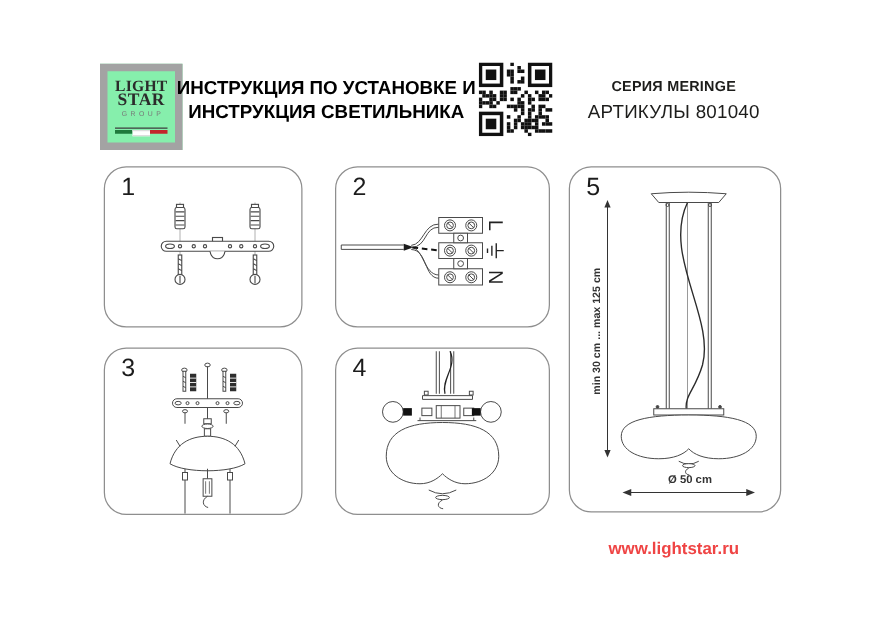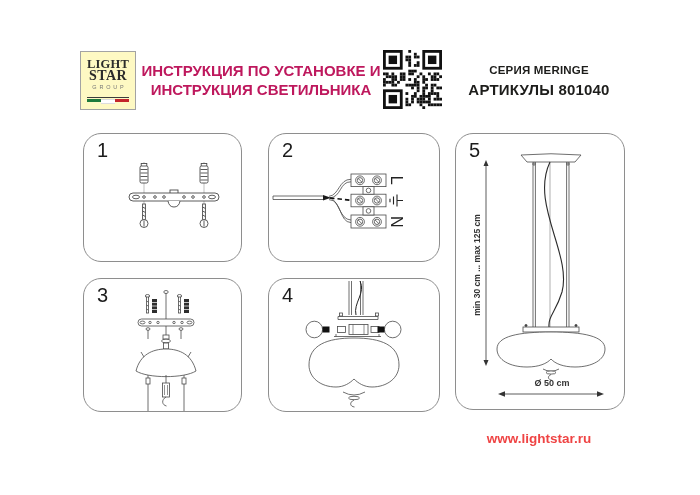--- a/index.html
+++ b/index.html
@@ -7,38 +7,38 @@
     width:700px;height:495px;position:relative;overflow:hidden;
     background:#ffffff;
     font-family:"Liberation Sans", sans-serif;
     color:#1d1d1b;
   }
   .abs{position:absolute;}
 
   
   .logo-box{
     left:80px;top:51px;width:54px;height:57px;
-    border:1px solid #a3a3a3;background:#fef9c3;text-align:center;
+    border:6px solid #a3a3a3;background:#86efac;text-align:center;
   }
   .logo-word1{font-family:"Liberation Serif",serif;font-weight:700;font-size:12.5px;line-height:11px;margin-top:7px;letter-spacing:.2px;color:#2b2b2b;}
   .logo-word2{font-family:"Liberation Serif",serif;font-weight:700;font-size:14px;line-height:12px;letter-spacing:.4px;color:#2b2b2b;}
   .logo-word3{font-size:5.5px;letter-spacing:2.8px;color:#777;margin-top:2px;text-indent:2.8px;}
   .logo-flag{position:absolute;left:6px;right:6px;bottom:6px;height:5px;border-top:1.6px solid #3d3d3d;display:flex;}
   .logo-flag span{flex:1;height:3px;margin-top:.6px;}
 
   .page-title{
     left:140px;top:61px;width:242px;text-align:center;
-    font-size:15px;font-weight:700;line-height:19px;color:#be185d;
+    font-size:15px;font-weight:700;line-height:19px;color:#000000;
   }
 
   .qr{left:383px;top:50px;width:59px;height:59px;}
 
   .series-block{left:455px;top:64px;width:168px;text-align:center;}
   .series-label{font-size:11.5px;font-weight:700;letter-spacing:.2px;}
-  .article-label{font-size:15px;font-weight:700;margin-top:5px;letter-spacing:.2px;text-align:center;}
+  .article-label{font-size:15px;font-weight:400;margin-top:5px;letter-spacing:.2px;text-align:center;}
 
   
   .panel{
     position:absolute;border:1px solid #8e8e8e;border-radius:18px;background:#fff;
   }
   .panel .num{
     position:absolute;left:13px;top:5px;font-size:20px;font-weight:400;color:#1c1c1c;
   }
   .panel svg{position:absolute;left:0;top:0;width:100%;height:100%;display:block;}
   #p1{left:83px;top:133px;width:157px;height:127px;}

